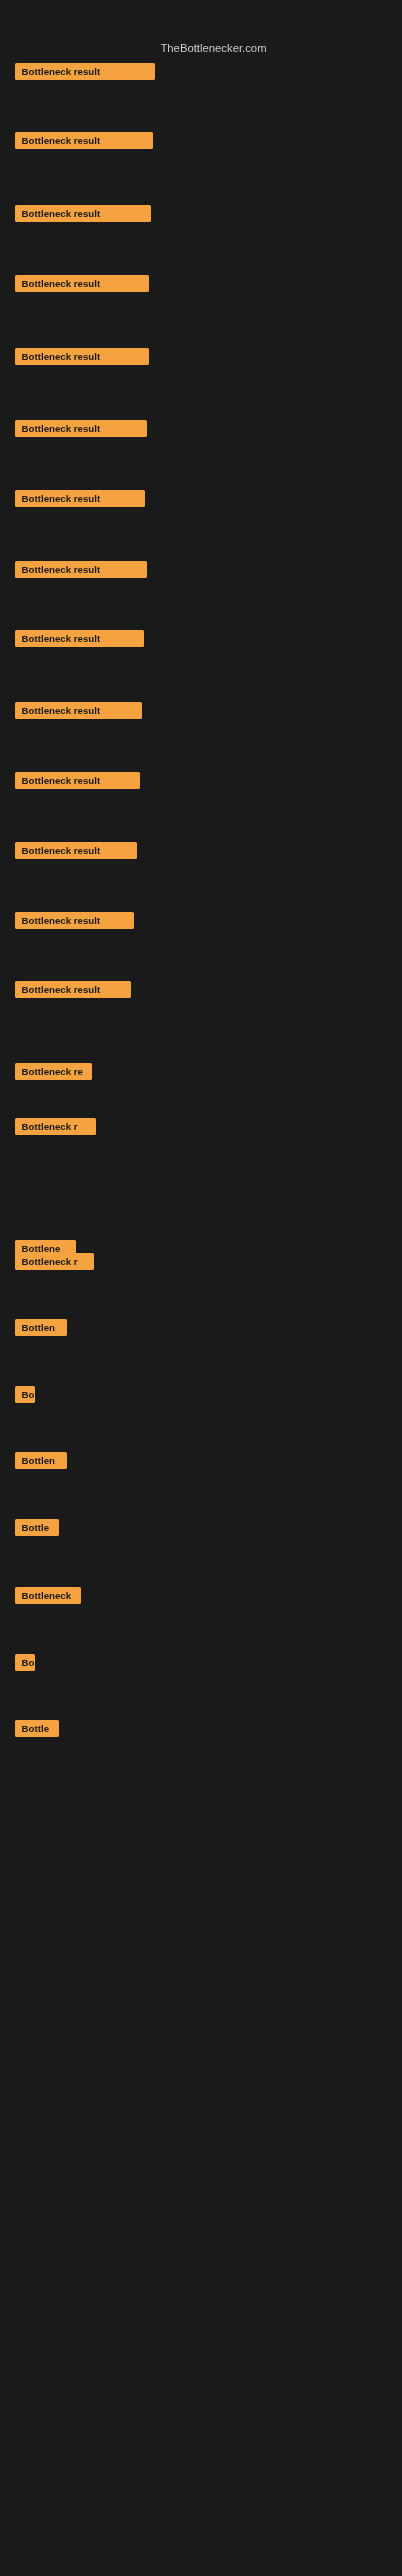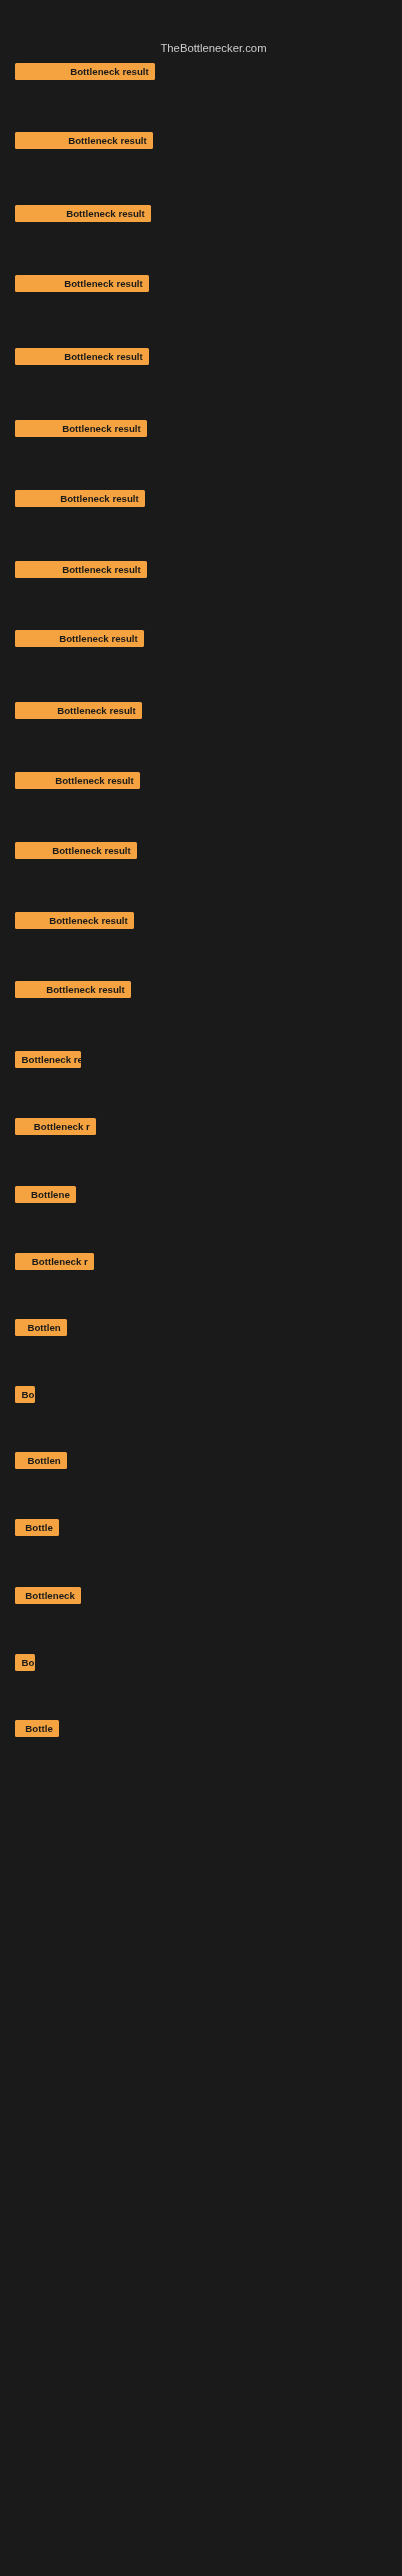--- a/index.html
+++ b/index.html
@@ -31,21 +31,20 @@
       font-weight: bold;
       padding: 3.2px 6.4px;
       border-radius: 1.6px;
       white-space: nowrap;
       overflow: hidden;
     }
 
     .result-row {
       padding: 4.8px 3.2px;
       margin-bottom: 1.6px;
-      text-align: right;
     }
   </style>
 </head>
 <body>
 
 <div>
   <div class="site-title">TheBottlenecker.com</div>
 </div>
 
 <div id="results-container">
@@ -56,23 +55,23 @@
     <div class="result-row" style="position: absolute; top: 331px; left: 0px;"><div class="bottleneck-label" style="max-width: 134px; width: 134px;">Bottleneck result</div></div>
     <div class="result-row" style="position: absolute; top: 403px; left: 0px;"><div class="bottleneck-label" style="max-width: 132px; width: 132px;">Bottleneck result</div></div>
     <div class="result-row" style="position: absolute; top: 473px; left: 0px;"><div class="bottleneck-label" style="max-width: 130px; width: 130px;">Bottleneck result</div></div>
     <div class="result-row" style="position: absolute; top: 544px; left: 0px;"><div class="bottleneck-label" style="max-width: 132px; width: 132px;">Bottleneck result</div></div>
     <div class="result-row" style="position: absolute; top: 613px; left: 0px;"><div class="bottleneck-label" style="max-width: 129px; width: 129px;">Bottleneck result</div></div>
     <div class="result-row" style="position: absolute; top: 685px; left: 0px;"><div class="bottleneck-label" style="max-width: 127px; width: 127px;">Bottleneck result</div></div>
     <div class="result-row" style="position: absolute; top: 755px; left: 0px;"><div class="bottleneck-label" style="max-width: 125px; width: 125px;">Bottleneck result</div></div>
     <div class="result-row" style="position: absolute; top: 825px; left: 0px;"><div class="bottleneck-label" style="max-width: 122px; width: 122px;">Bottleneck result</div></div>
     <div class="result-row" style="position: absolute; top: 895px; left: 0px;"><div class="bottleneck-label" style="max-width: 119px; width: 119px;">Bottleneck result</div></div>
     <div class="result-row" style="position: absolute; top: 964px; left: 0px;"><div class="bottleneck-label" style="max-width: 116px; width: 116px;">Bottleneck result</div></div>
-    <div class="result-row" style="position: absolute; top: 1034px; left: 0px;"><div class="bottleneck-label" style="max-width: 89px; width: 66px;">Bottleneck re</div></div>
+    <div class="result-row" style="position: absolute; top: 1034px; left: 0px;"><div class="bottleneck-label" style="max-width: 89px; width: 77px; margin-top: 12px;">Bottleneck re</div></div>
     <div class="result-row" style="position: absolute; top: 1101px; left: 0px;"><div class="bottleneck-label" style="max-width: 81px; width: 81px;">Bottleneck r</div></div>
-    <div class="result-row" style="position: absolute; top: 1169px; left: 0px;"><div class="bottleneck-label" style="max-width: 61px; width: 61px;">Bottlene</div></div>
+    <div class="result-row" style="position: absolute; top: 1223px; left: 0px;"><div class="bottleneck-label" style="max-width: 61px; width: 61px;">Bottlene</div></div>
     <div class="result-row" style="position: absolute; top: 1236px; left: 0px;"><div class="bottleneck-label" style="max-width: 79px; width: 79px;">Bottleneck r</div></div>
     <div class="result-row" style="position: absolute; top: 1302px; left: 0px;"><div class="bottleneck-label" style="max-width: 52px; width: 52px;">Bottlen</div></div>
     <div class="result-row" style="position: absolute; top: 1369px; left: 0px;"><div class="bottleneck-label" style="max-width: 20px; width: 20px;">Bo</div></div>
     <div class="result-row" style="position: absolute; top: 1435px; left: 0px;"><div class="bottleneck-label" style="max-width: 52px; width: 52px;">Bottlen</div></div>
     <div class="result-row" style="position: absolute; top: 1502px; left: 0px;"><div class="bottleneck-label" style="max-width: 44px; width: 44px;">Bottle</div></div>
     <div class="result-row" style="position: absolute; top: 1570px; left: 0px;"><div class="bottleneck-label" style="max-width: 66px; width: 66px;">Bottleneck</div></div>
     <div class="result-row" style="position: absolute; top: 1637px; left: 0px;"><div class="bottleneck-label" style="max-width: 20px; width: 20px;">Bo</div></div>
     <div class="result-row" style="position: absolute; top: 1703px; left: 0px;"><div class="bottleneck-label" style="max-width: 44px; width: 44px;">Bottle</div></div>
   </div>
 

